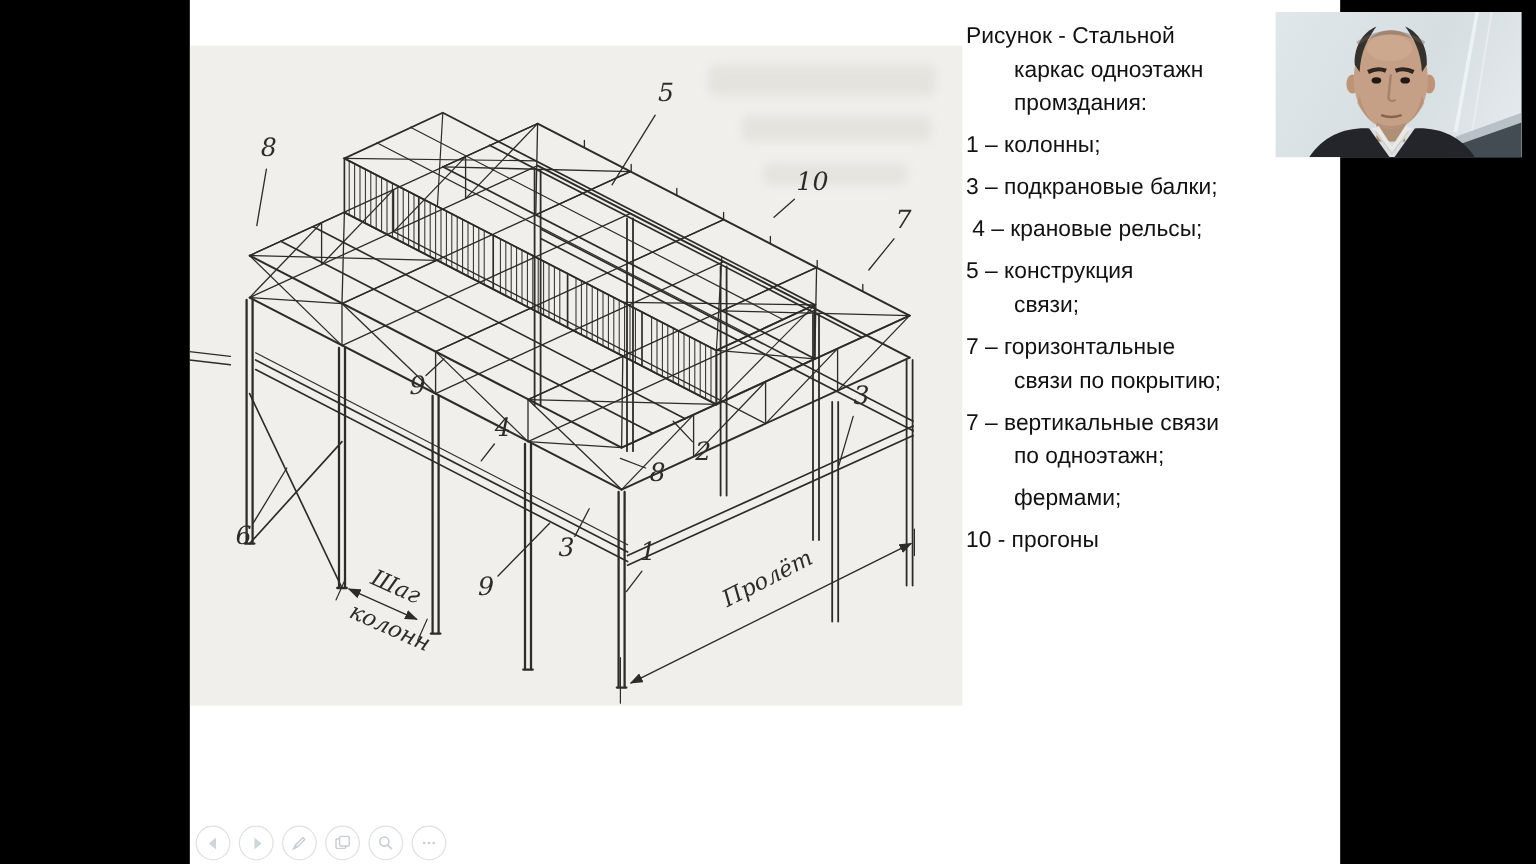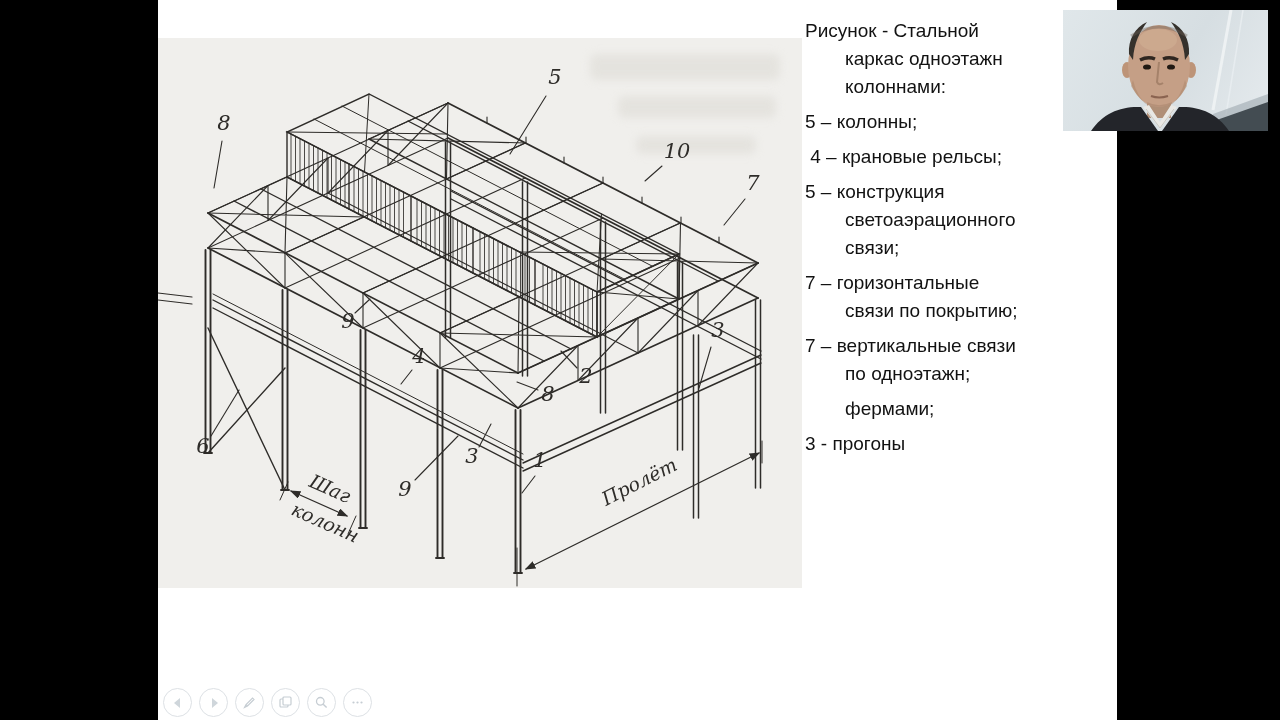--- a/index.html
+++ b/index.html
@@ -239,47 +239,49 @@
               <text x="247" y="458" fill="#2e2c29" stroke="none" text-anchor="middle" font-family="'DejaVu Serif',serif" font-style="italic" font-size="21">9</text>
             </g>
         </g>
       </svg>
     </div>
 
     <div class="legend">
       <div class="legend-title">
           <div class="legend-line">Рисунок - Стальной</div>
           <div class="legend-line cont">каркас одноэтажн</div>
-          <div class="legend-line cont">колоннами:</div>
+          <div class="legend-line cont">промздания:</div>
         </div>
       <div>
           <div class="legend-item">
-            <div class="legend-line">5 – колонны;</div>
+            <div class="legend-line">1 – колонны;</div>
+          </div>
+          <div class="legend-item">
+            <div class="legend-line">3 – подкрановые балки;</div>
           </div>
           <div class="legend-item">
             <div class="legend-line"> 4 – крановые рельсы;</div>
           </div>
           <div class="legend-item">
             <div class="legend-line">5 – конструкция</div>
-            <div class="legend-line cont">светоаэрационного</div>
             <div class="legend-line cont">связи;</div>
           </div>
           <div class="legend-item">
             <div class="legend-line">7 – горизонтальные</div>
             <div class="legend-line cont">связи по покрытию;</div>
           </div>
           <div class="legend-item">
             <div class="legend-line">7 – вертикальные связи</div>
             <div class="legend-line cont">по одноэтажн;</div>
           </div>
           <div class="legend-item">
             <div class="legend-line cont">фермами;</div>
           </div>
           <div class="legend-item">
-            <div class="legend-line">3 - прогоны</div>
+            <div class="legend-line">10 - прогоны</div>
           </div>
         </div>
     </div>
 
     <div class="toolbar">
       <button class="tool-btn">
         <span>
             <svg width="14" height="14" viewBox="0 0 14 14">
               <path d="M9,2 L3,7 L9,12 Z" fill="#cfd6db"></path>
             </svg>

